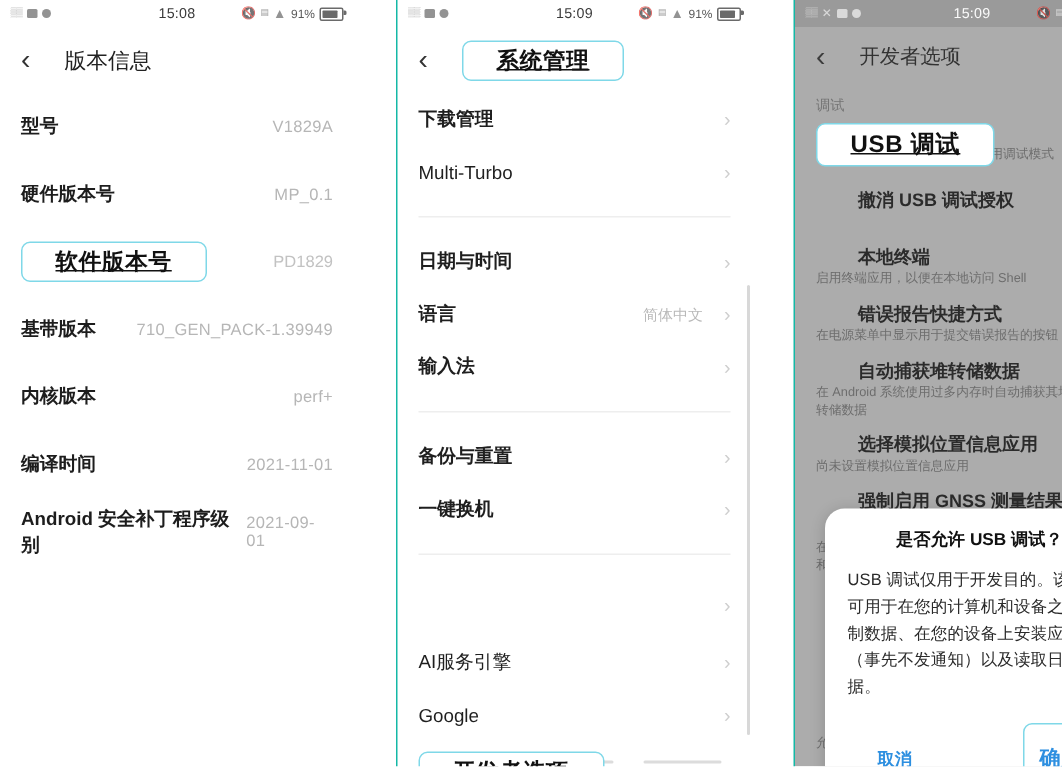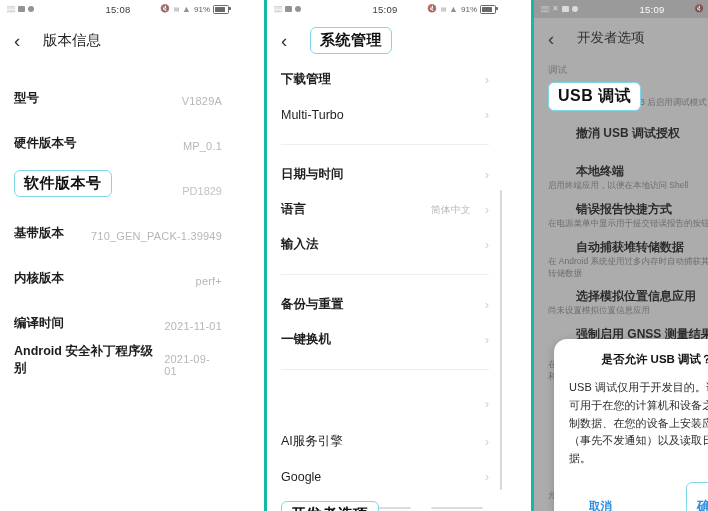--- a/index.html
+++ b/index.html
@@ -3,21 +3,21 @@
 <meta charset="utf-8">
 <style>
   html,body{margin:0;padding:0;background:#ffffff;}
   body{
     width:708px;height:511px;overflow:hidden;
     font-family:"Liberation Sans","DejaVu Sans",sans-serif;
     -webkit-font-smoothing:antialiased;
   }
   .screens{display:flex;width:708px;height:511px;gap:28px;}
   .panel{position:relative;width:236px;height:511px;background:#fff;overflow:hidden;flex:0 0 236px;}
-  .panel.p2,.panel.p3{border-left:3px solid #14b8a6;}
+  .panel.p2,.panel.p3{border-left:1px solid #14b8a6;}
 
   
   .statusbar{
     height:18px;display:flex;align-items:center;padding:0 7px;
     font-size:8.5px;color:#5a5a5a;position:relative;
   }
   .sb-left{display:flex;align-items:center;gap:3px;}
   .sb-right{display:flex;align-items:center;gap:3px;margin-left:auto;}
   .sb-time{position:absolute;left:0;right:0;text-align:center;font-size:9.5px;color:#3a3a3a;letter-spacing:0.2px;font-weight:400;}
   .micon{display:inline-block;opacity:.72;}
@@ -45,27 +45,27 @@
   .row .val{margin-left:auto;font-size:11px;color:#b6b6b6;font-weight:400;letter-spacing:.2px;}
   .row .sub{font-size:8.5px;color:#bdbdbd;margin-top:2px;}
   .rowcol{display:flex;flex-direction:column;justify-content:center;}
   .chev{margin-left:auto;color:#cfcfcf;font-size:13px;font-weight:300;padding-left:8px;}
   .sep{height:1px;background:#eeeeee;margin:0 0px;}
   .gap{height:12px;}
 
   
   .hl{
     display:inline-block;border:1.4px solid #7fd8e8;border-radius:6px;
-    padding:3px 9px;background:#ffffff;position:relative;z-index:5;
+    padding:3px 22px;background:#ffffff;position:relative;z-index:5;text-decoration:underline;
   }
   .hl.big{font-size:16px;color:#111;font-weight:600;letter-spacing:.5px;}
   .hl.mid{font-size:15px;color:#111;font-weight:600;letter-spacing:.5px;}
 
   
-  .p1 .row{height:45px;align-items:flex-end;}
+  .p1 .row{height:45px;}
   .p1 .valfloat{position:absolute;right:0;font-size:11px;color:#c2c2c2;}
 
   
   .p2 .row{height:35px;}
   .p2 .lbl{font-weight:400;font-size:12.5px;color:#1f1f1f;}
   .p2 .lblb{font-weight:600;}
   .p2 .vsmall{font-size:10px;color:#b9b9b9;margin-left:auto;padding-right:6px;}
   .scrollbar{position:absolute;right:1.5px;top:190px;width:2px;height:300px;background:#d8d8d8;border-radius:2px;}
   .navhint{position:absolute;left:0;right:0;bottom:2px;display:flex;justify-content:center;gap:20px;}
   .navhint i{display:block;width:52px;height:2px;background:#dcdcdc;border-radius:2px;}

